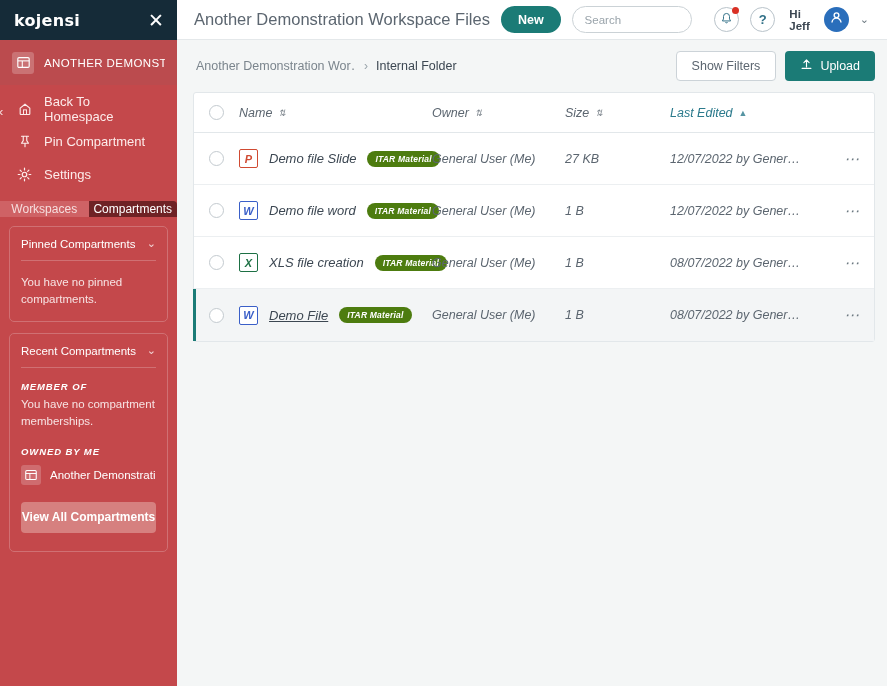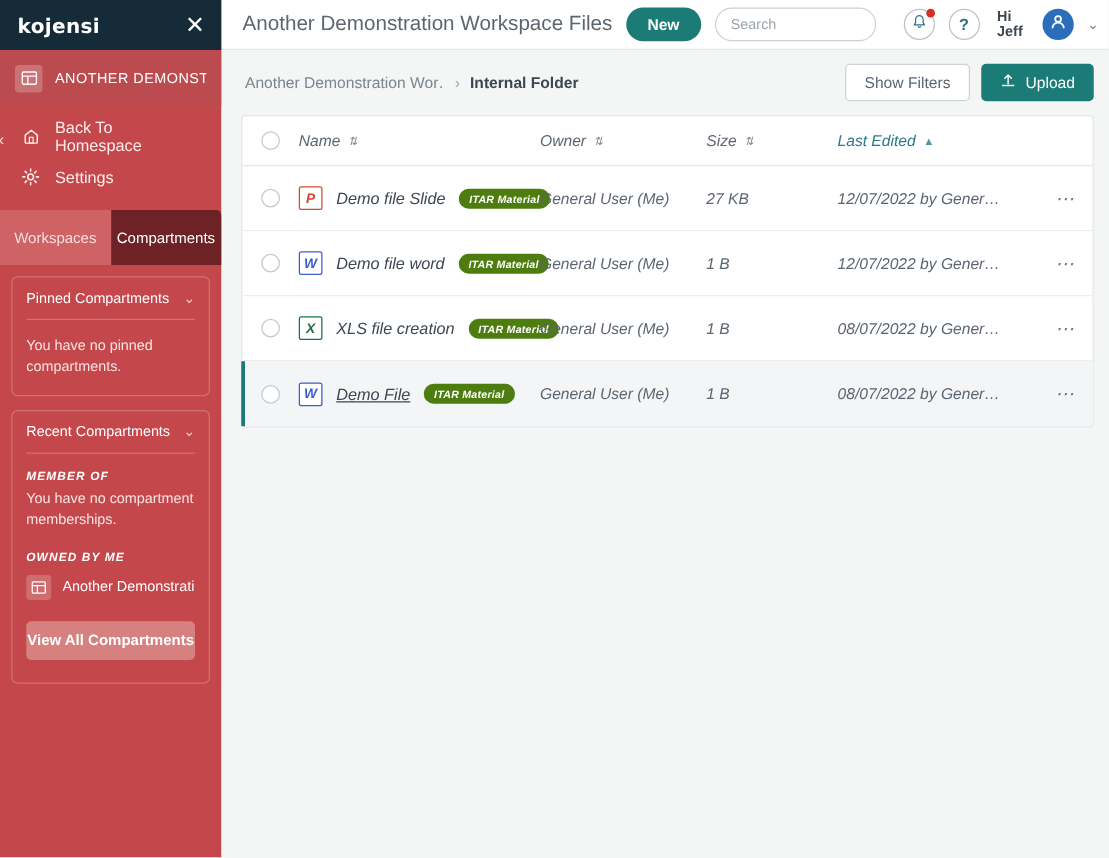--- a/index.html
+++ b/index.html
@@ -57,21 +57,21 @@
     color: #fdeceb; font-size: 13px;
   }
   .nav-item.active { background: #d4797a; color:#fff; }
   .nav-item .nico { width:17px; display:flex; align-items:center; justify-content:center; flex:0 0 17px;}
   .back-chevron {
     position:absolute; left:-1px; top:105px;
     color:#f3dada; font-size:13px; line-height:1;
   }
 
   
-  .sb-tabs { display: flex; margin-top: 9px; height: 44px; }
+  .sb-tabs { display: flex; margin-top: 9px; height: 16px; }
   .sb-tab {
     flex: 1; display:flex; align-items:center; justify-content:center;
     font-size: 12px; cursor:pointer; color: #f6dede;
     background: #cf6265;
   }
   .sb-tab.active { background: #6f2225; color:#ffffff; border-top-right-radius:4px; }
 
   .sb-body { padding: 9px 9px 0 9px; overflow:hidden; flex:1; }
   .panel {
     border: 1px solid #d07073; border-radius: 5px;
@@ -101,21 +101,21 @@
     margin: 17px 0 4px 0; height:31px; width:100%;
     background:#d6807f; border:none; border-radius:4px;
     color:#ffffff; font-size:12px; font-weight:bold; cursor:pointer;
     font-family:"Liberation Sans", sans-serif;
   }
 
   
   .main { flex:1; height:686px; display:flex; flex-direction:column; background:#f4f6f6; min-width:0;}
   .topbar {
     height: 40px; background:#ffffff; display:flex; align-items:center;
-    padding: 0 8px 0 17px; gap: 11px; flex:0 0 40px;
+    padding: 0 18px 0 17px; gap: 11px; flex:0 0 40px;
     border-bottom:1px solid #e4e8ea;
   }
   .page-title { font-size: 16.5px; color:#5c6670; white-space:nowrap; }
   .btn-new {
     background:#1b7b76; color:#fff; border:none; border-radius:16px;
     height:27px; padding:0 17px; font-size:12.5px; font-weight:bold; cursor:pointer;
     font-family:"Liberation Sans", sans-serif;
   }
   .searchbox {
     display:flex; align-items:center; height:27px; width:180px;
@@ -153,21 +153,21 @@
     border-bottom:2.5px solid transparent;
   }
   .tab.active { color:#2f5d85; border-bottom-color:#2f5d85; }
 
   .crumbrow {
     height:52px; display:flex; align-items:center; justify-content:space-between;
     padding-left:3px;
   }
   .crumbs { display:flex; align-items:center; gap:8px; }
   .crumb { font-size:12.5px; color:#7b858d; cursor:pointer; max-width:160px; white-space:nowrap; overflow:hidden;}
-  .crumb.cur { color:#3c4752; font-weight:bold; }
+  .crumb.cur { color:#3c4752; font-weight:normal; }
   .crumb-sep { color:#9aa4ab; font-size:12px; }
   .crumb-actions { display:flex; gap:9px; }
   .btn-filters {
     background:#fff; border:1px solid #ccd3d8; border-radius:4px;
     height:30px; padding:0 15px; font-size:12.5px; color:#5c6670; cursor:pointer;
     font-family:"Liberation Sans", sans-serif;
   }
   .btn-upload {
     background:#1b7b76; border:none; border-radius:4px; height:30px; padding:0 15px;
     font-size:12.5px; color:#fff; cursor:pointer; display:flex; align-items:center; gap:7px;
@@ -235,20 +235,28 @@
 
   <div class="sb-nav">
     <div class="nav-item">
       <span class="nico">
         <svg width="14" height="14" viewBox="0 0 16 16">
             <path d="M2.5 7 8 2.5 13.5 7v6.5a.8.8 0 0 1-.8.8H3.3a.8.8 0 0 1-.8-.8Z" fill="none" stroke="#fdeceb" stroke-width="1.3" stroke-linejoin="round"></path>
             <rect x="6.3" y="9" width="3.4" height="5.3" fill="none" stroke="#fdeceb" stroke-width="1.1"></rect>
           </svg>
       </span>
       <span>Back To Homespace</span>
+    </div>
+    <div class="nav-item">
+      <span class="nico">
+        <svg width="14" height="15" viewBox="0 0 16 16">
+            <path d="M4 2h8M6 2v5l-2 3h8l-2-3V2M8 10v4" fill="none" stroke="#fdeceb" stroke-width="1.3" stroke-linecap="round" stroke-linejoin="round"></path>
+          </svg>
+      </span>
+      <span>Pin Compartment</span>
     </div>
     <div class="nav-item">
       <span class="nico">
         <svg width="15" height="15" viewBox="0 0 16 16">
             <circle cx="8" cy="8" r="2.4" fill="none" stroke="#fdeceb" stroke-width="1.3"></circle>
             <path d="M8 1.3v1.8M8 12.9v1.8M1.3 8h1.8M12.9 8h1.8M3.3 3.3l1.3 1.3M11.4 11.4l1.3 1.3M12.7 3.3l-1.3 1.3M4.6 11.4l-1.3 1.3" stroke="#fdeceb" stroke-width="1.3" stroke-linecap="round"></path>
           </svg>
       </span>
       <span>Settings</span>
     </div>

